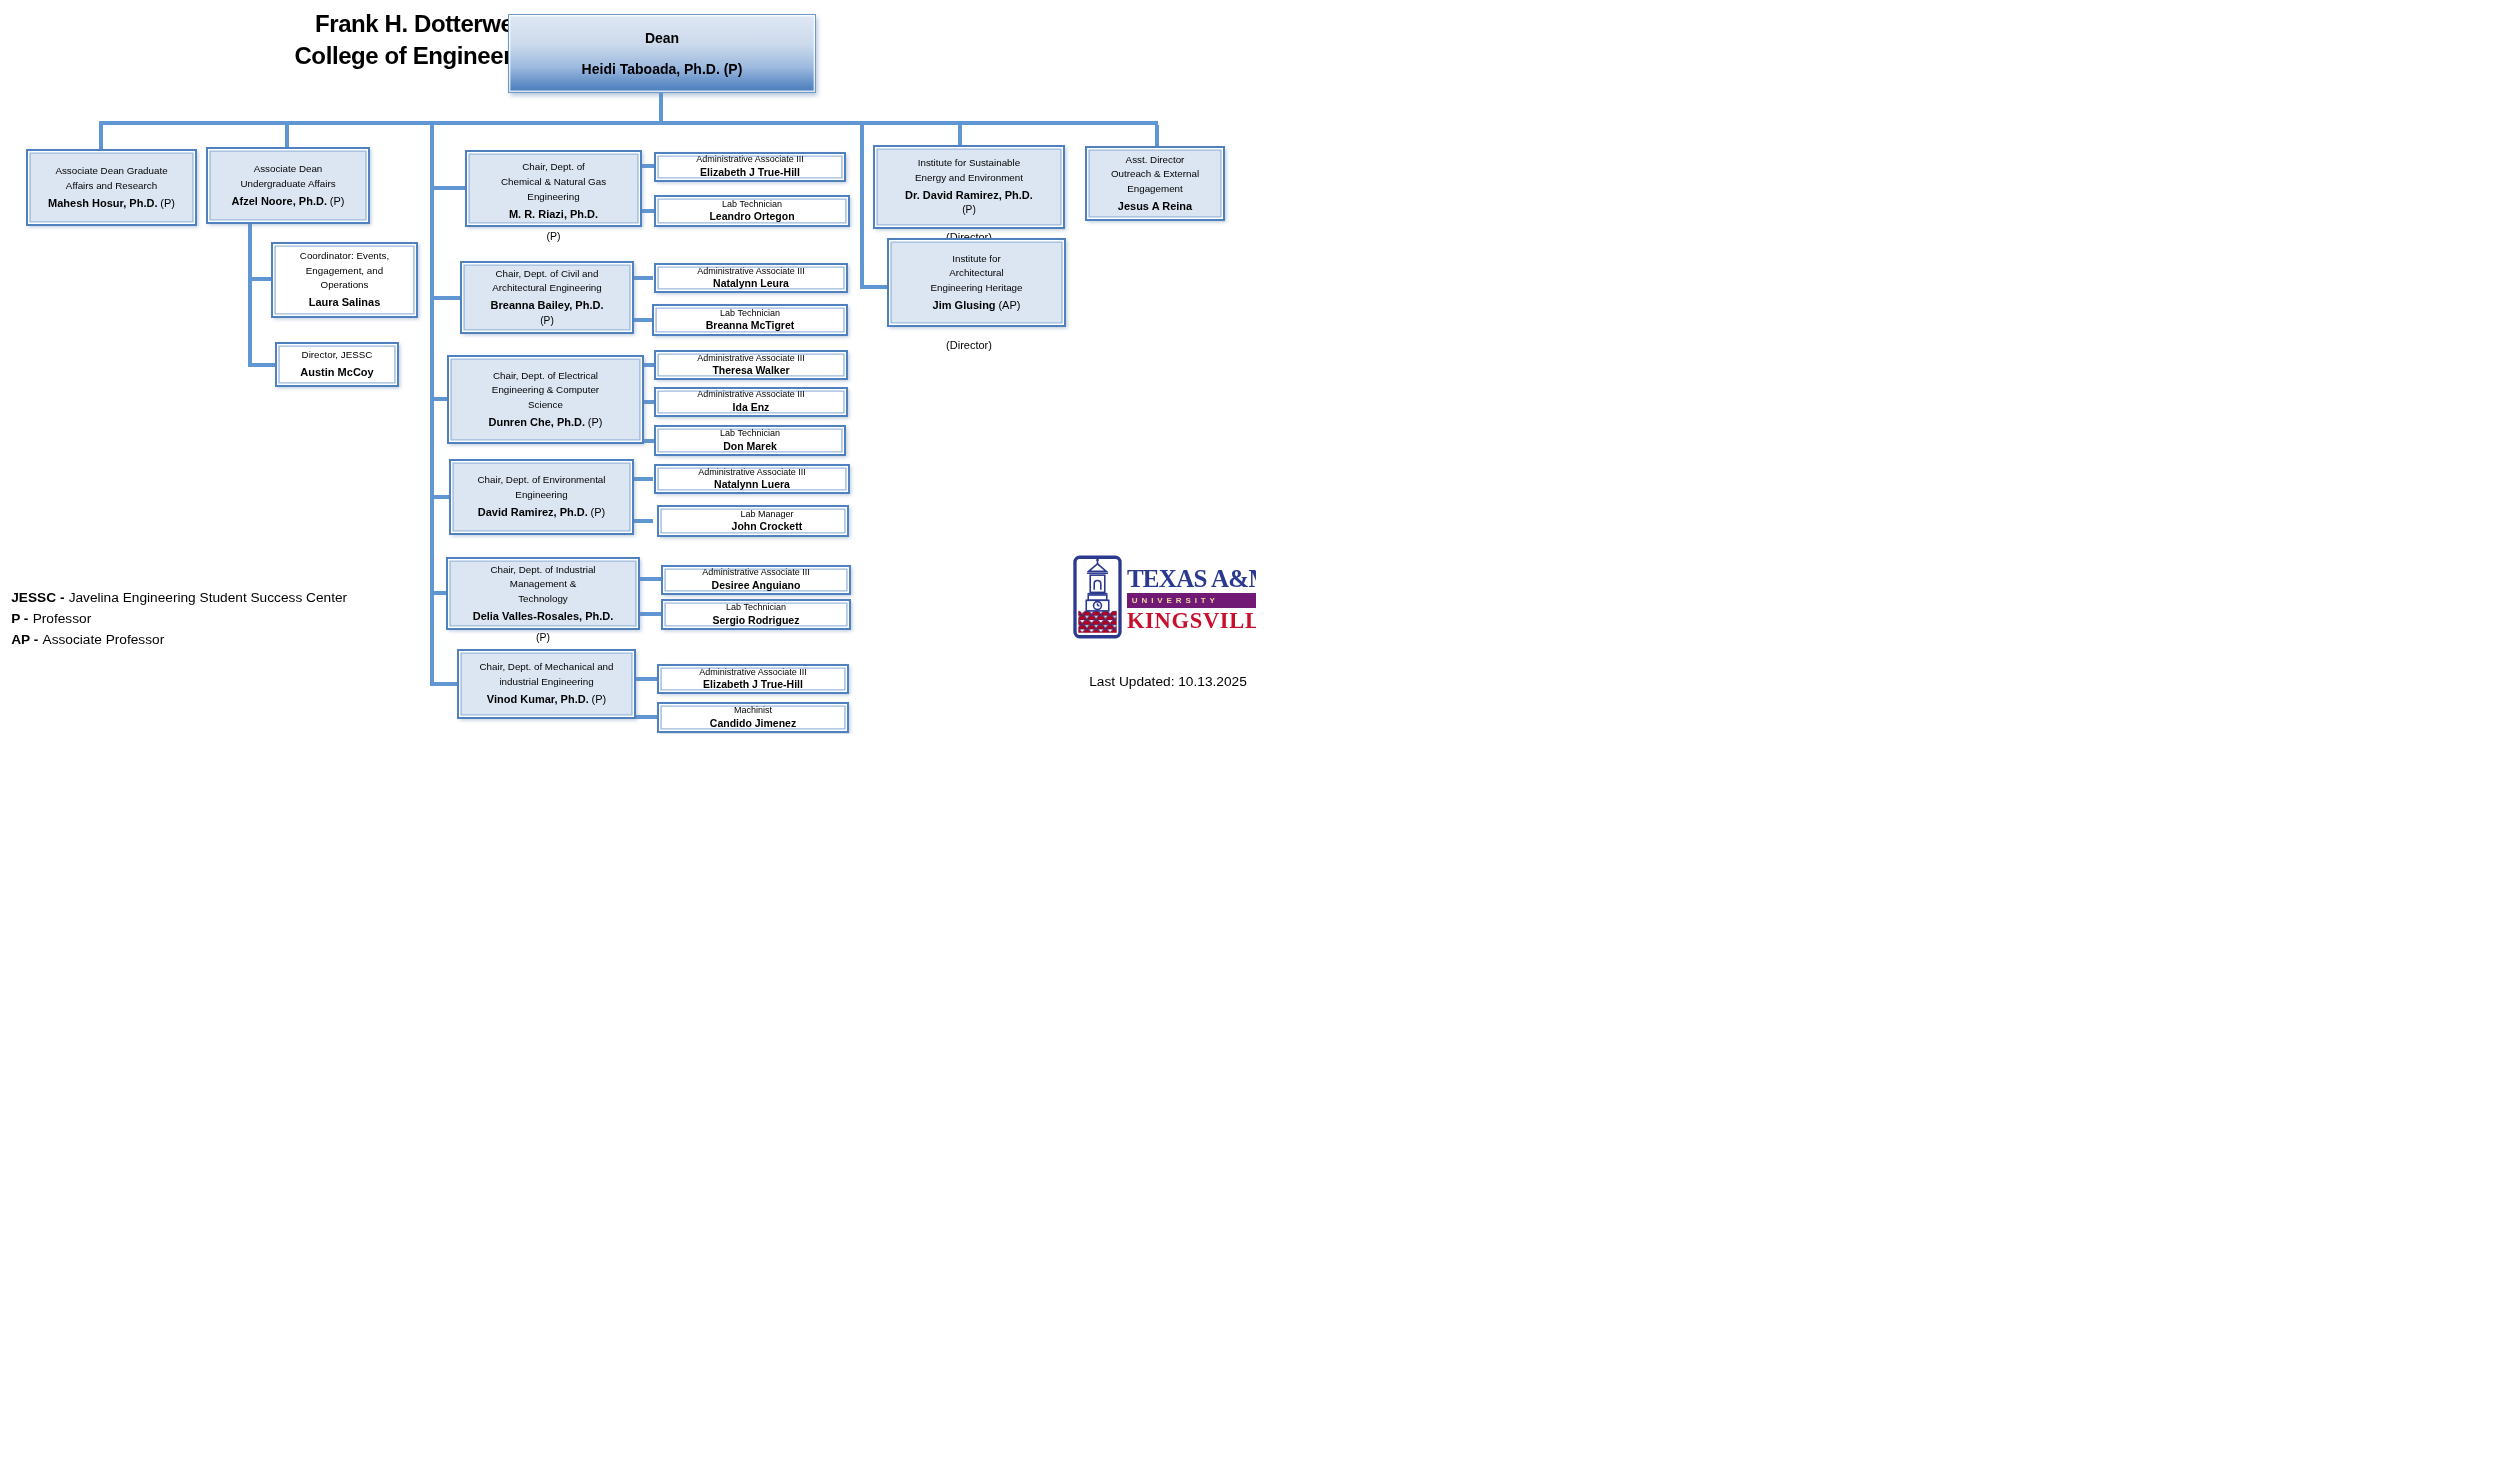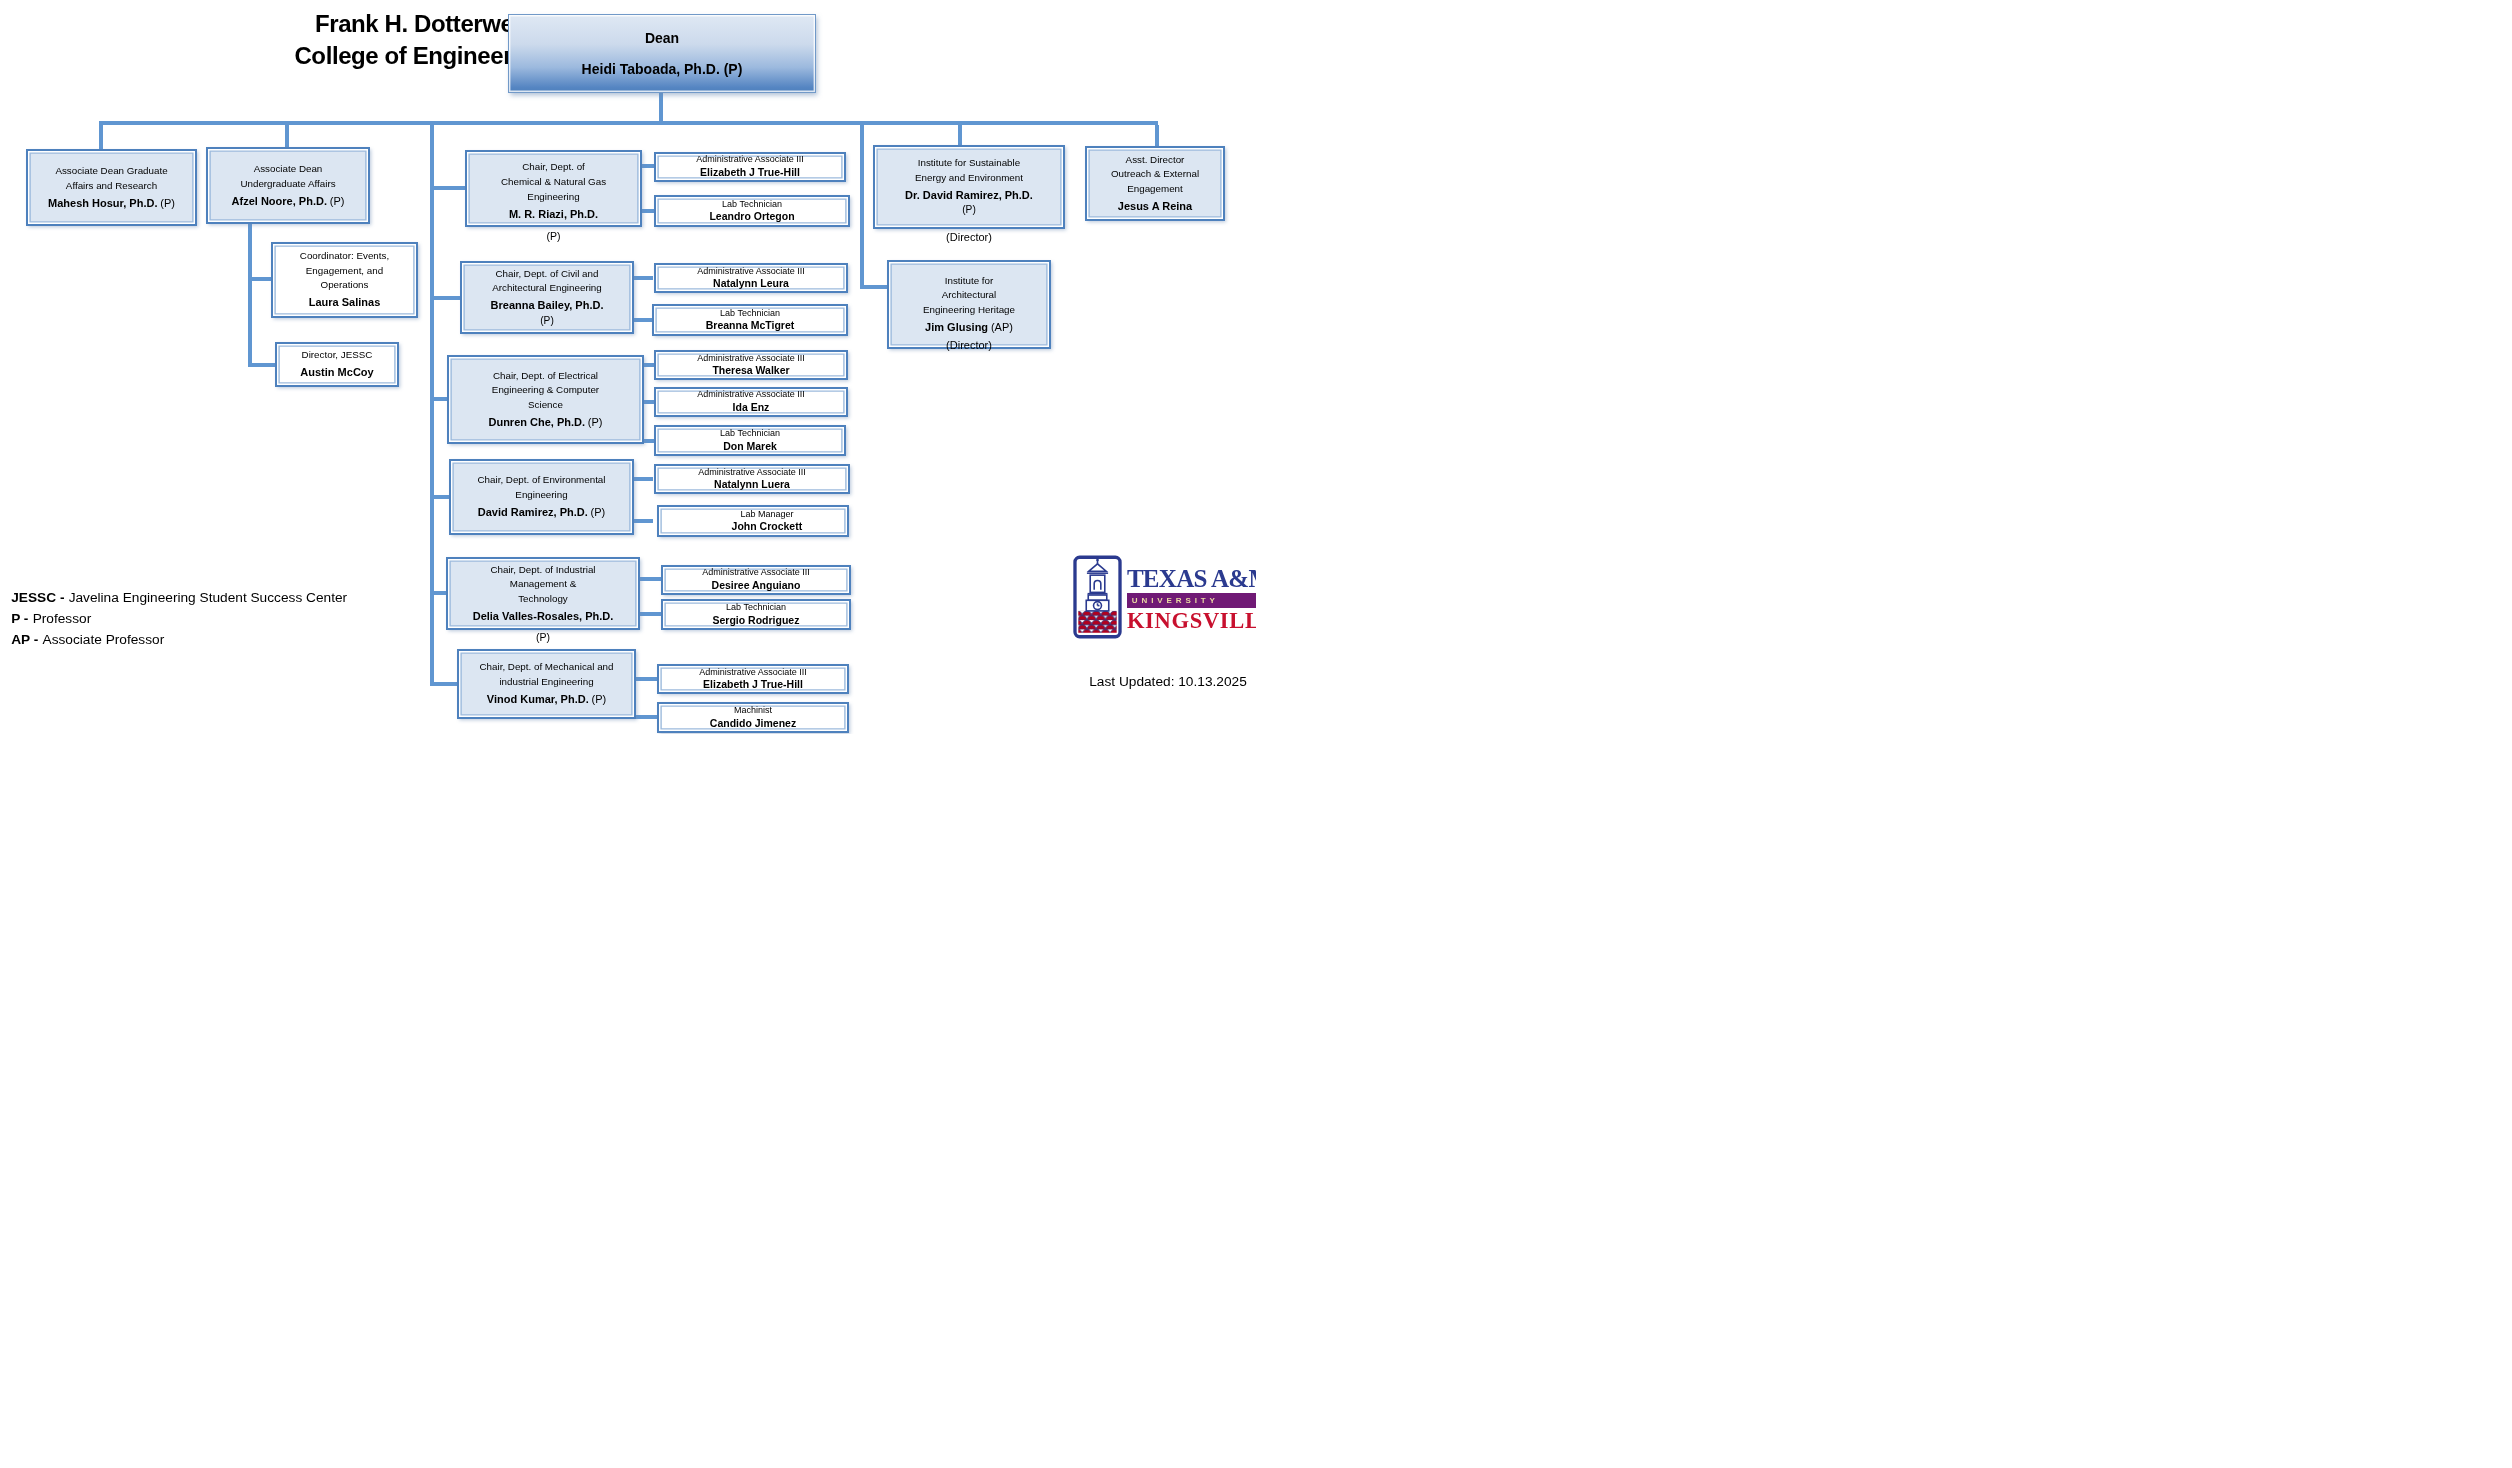--- a/index.html
+++ b/index.html
@@ -231,21 +231,21 @@
   </div>
   <div class="below" style="left:873px;top:231px;width:192px;font-size:11px;">(Director)</div>
 
   <div class="box blue" style="left:1085px;top:146px;width:140px;height:75px;">
     <div class="rl">Asst.  Director</div>
     <div class="rl">Outreach &amp; External</div>
     <div class="rl">Engagement</div>
     <div class="nameline">Jesus A Reina</div>
   </div>
 
-  <div class="box blue" style="left:887px;top:260px;width:164px;height:89px;">
+  <div class="box blue" style="left:887px;top:238px;width:179px;height:89px;">
     <div class="rl">Institute for</div>
     <div class="rl">Architectural</div>
     <div class="rl">Engineering Heritage</div>
     <div class="nameline"><span>Jim Glusing</span><span class="sfx">(AP)</span></div>
   </div>
   <div class="below" style="left:887px;top:339px;width:164px;font-size:11px;">(Director)</div>
 
   <div class="legend">
     <div><b>JESSC -</b><span>Javelina Engineering Student Success Center</span></div>
     <div><b>P -</b><span>Professor</span></div>

